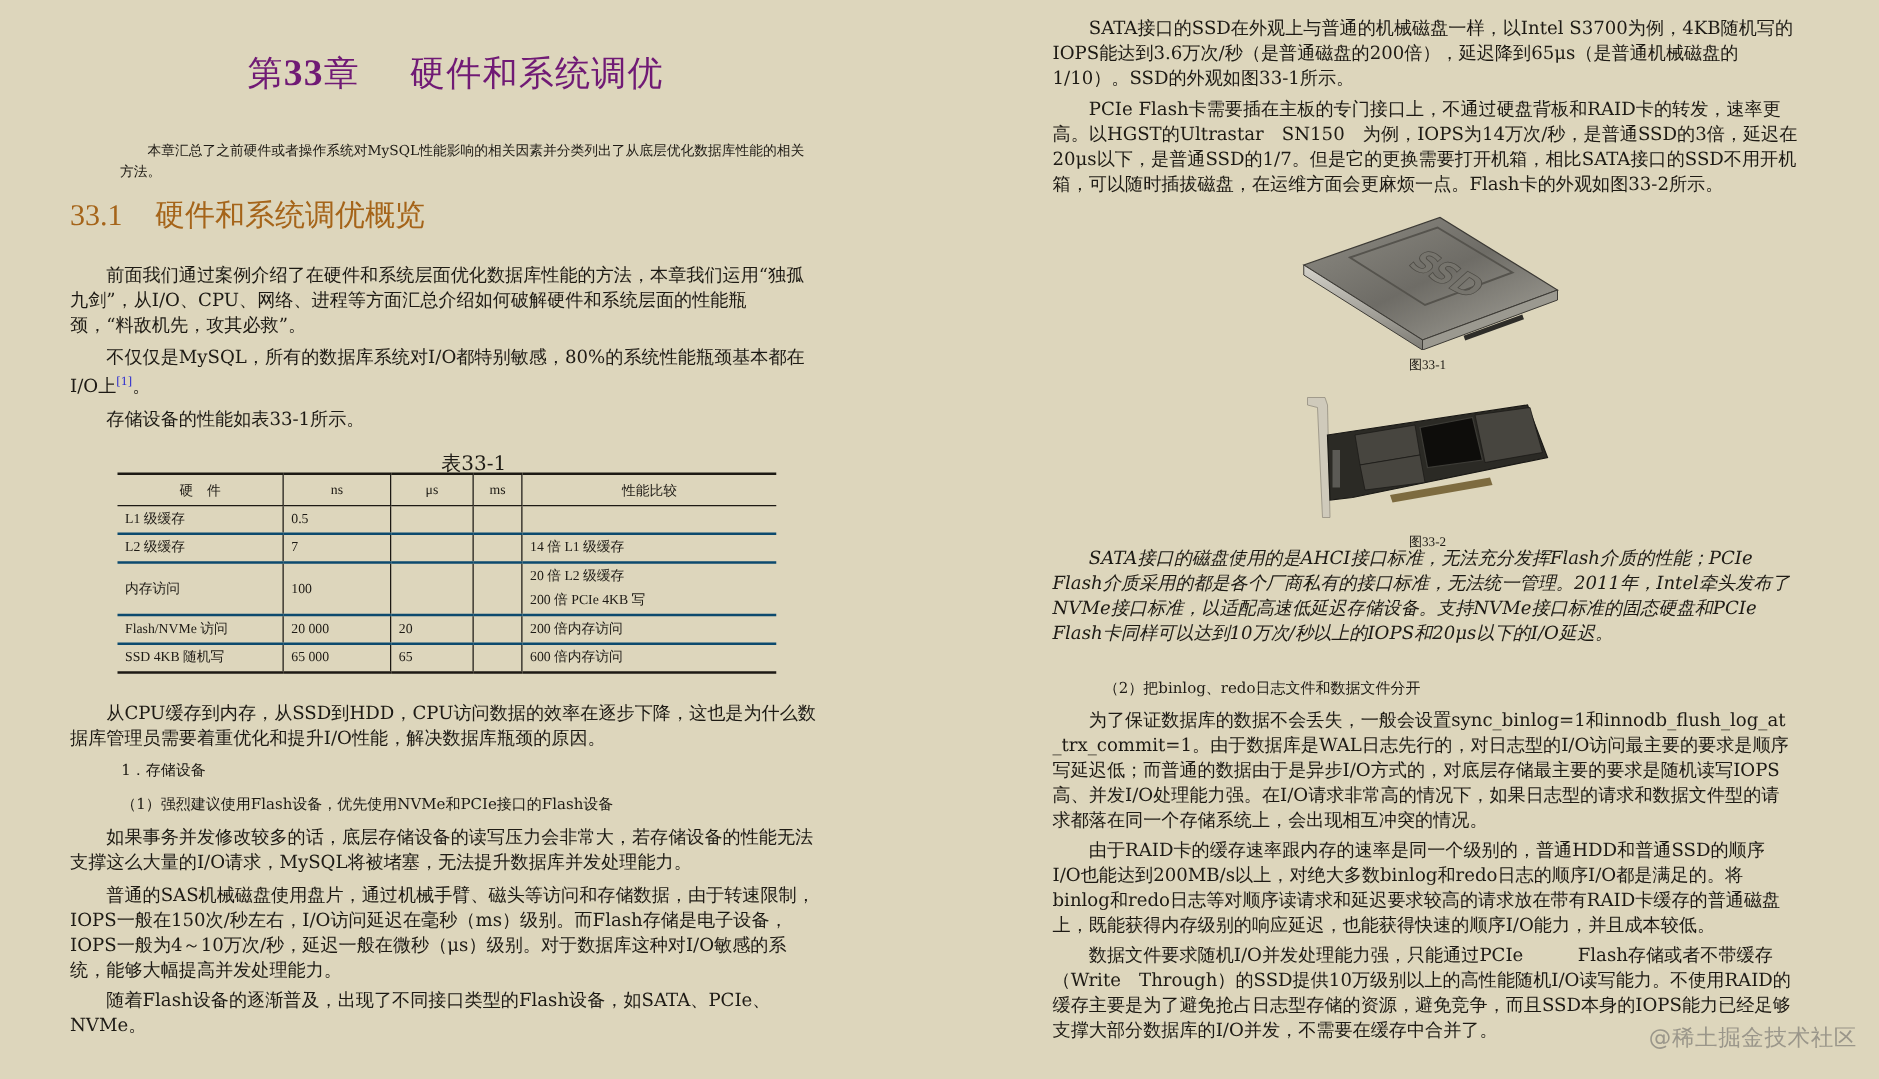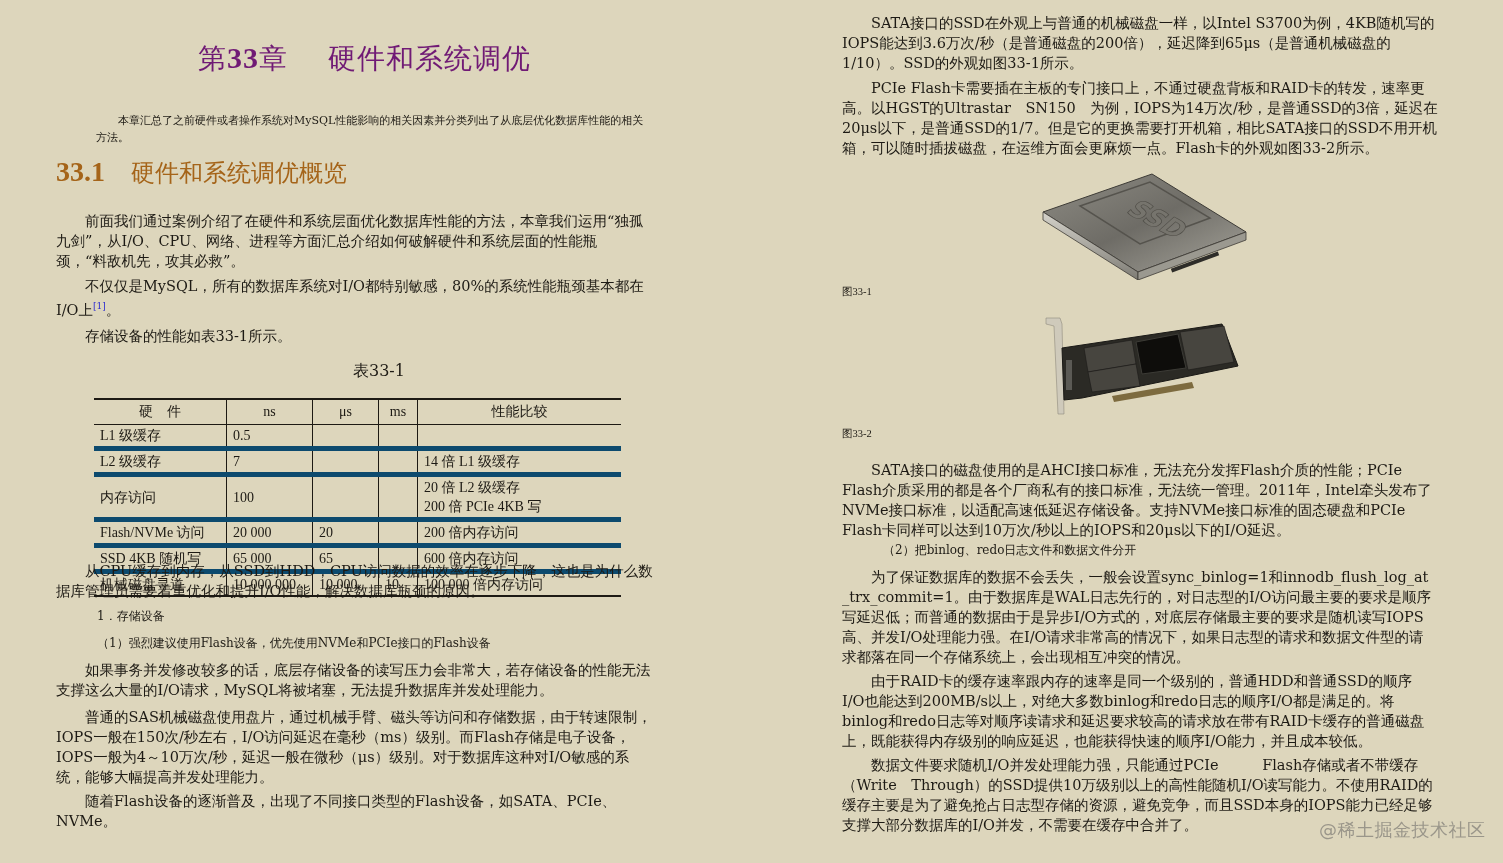--- a/index.html
+++ b/index.html
@@ -54,22 +54,22 @@
     .section-title {
       position: absolute;
       top: 156px;
       left: 0;
       font-size: 24px;
       color: #a56419;
       white-space: nowrap;
     }
     .section-title .num {
       font-family: "Liberation Serif", serif;
-      font-weight: bold;
-      font-size: 28px;
+      font-weight: normal;
+      font-size: 24px;
       margin-right: 26px;
     }
     .para {
       position: absolute;
       left: 0;
       font-size: 14.5px;
       line-height: 20px;
       text-indent: 2em;
       margin: 0;
     }
@@ -79,54 +79,54 @@
       vertical-align: super;
     }
     .table-caption {
       position: absolute;
       top: 361px;
       left: 297px;
       font-size: 16px;
     }
     table.perf {
       position: absolute;
-      top: 398px;
+      top: 378px;
       left: 38px;
       width: 527px;
       border-collapse: collapse;
-      font-size: 14px;
+      font-size: 11px;
       font-family: "Liberation Serif", serif;
     }
     table.perf th {
       font-weight: normal;
       text-align: center;
       height: 22px;
       border-top: 2px solid #1d1a14;
       border-bottom: 1px solid #1d1a14;
       border-left: 1px solid #1d1a14;
     }
     table.perf th:first-child, table.perf td:first-child { border-left: none; }
     table.perf td {
-      border-bottom: 5px solid #0c4a6e;
+      border-bottom: 2px solid #0c4a6e;
       border-left: 1px solid #1d1a14;
       padding: 0 6px;
       height: 21px;
       vertical-align: middle;
       line-height: 19px;
     }
     table.perf tr:last-child td { border-bottom: 2px solid #1d1a14; }
     .c-hw { width: 130px; }
     .c-ns { width: 83px; }
     .c-us { width: 63px; }
     .c-ms { width: 36px; }
     .fig-caption {
       font-size: 10.5px;
       font-family: "Liberation Serif", serif;
       position: absolute;
-      left: 0; width: 600px; 
+      left: 0; width: 600px; text-align: center;
     }
     .ssd-img {
       position: absolute;
       left: 198px;
       top: 170px;
     }
     .pcie-img {
       position: absolute;
       left: 200px;
       top: 316px;
@@ -213,27 +213,20 @@
         <td>20</td>
         <td></td>
         <td>200 倍内存访问</td>
       </tr>
       <tr>
         <td>SSD 4KB 随机写</td>
         <td>65 000</td>
         <td>65</td>
         <td></td>
         <td>600 倍内存访问</td>
-      </tr>
-      <tr>
-        <td>机械磁盘寻道</td>
-        <td>10 000 000</td>
-        <td>10 000</td>
-        <td>10</td>
-        <td>100 000 倍内存访问</td>
       </tr>
     </tbody>
   </table>
 
   <p class="para" style="top:561px; width:600px;">从CPU缓存到内存，从SSD到HDD，CPU访问数据的效率在逐步下降，这也是为什么数据库管理员需要着重优化和提升I/O性能，解决数据库瓶颈的原因。</p>
 
   <p class="sub-heading" style="top:606px;">1．存储设备</p>
 
   <p class="sub-heading" style="top:633px;">（1）强烈建议使用Flash设备，优先使用NVMe和PCIe接口的Flash设备</p>
 
@@ -282,21 +275,21 @@
         <polygon points="46,56 94,48 98,70 50,76"></polygon>
         <polygon points="138,16 182,10 192,46 146,54"></polygon>
       </g>
       <polygon points="94,26 136,18 144,52 100,58" fill="#0e0d0b" stroke="#3c3b36" stroke-width="1"></polygon>
       <polygon points="70,80 150,66 152,72 72,86" fill="#7d6b3f"></polygon>
       <rect x="24" y="44" width="6" height="30" fill="#5b5a55"></rect>
     </svg>
   </div>
   <div class="fig-caption" style="top:427px;">图33-2</div>
 
-  <p class="para" style="top:460px; width:600px;">SATA接口的磁盘使用的是AHCI接口标准，无法充分发挥Flash介质的性能；PCIe Flash介质采用的都是各个厂商私有的接口标准，无法统一管理。2011年，Intel牵头发布了NVMe接口标准，以适配高速低延迟存储设备。支持NVMe接口标准的固态硬盘和PCIe Flash卡同样可以达到10万次/秒以上的IOPS和20μs以下的I/O延迟。</p>
+  <p class="para" style="top:437px; width:600px;font-style:italic;">SATA接口的磁盘使用的是AHCI接口标准，无法充分发挥Flash介质的性能；PCIe Flash介质采用的都是各个厂商私有的接口标准，无法统一管理。2011年，Intel牵头发布了NVMe接口标准，以适配高速低延迟存储设备。支持NVMe接口标准的固态硬盘和PCIe Flash卡同样可以达到10万次/秒以上的IOPS和20μs以下的I/O延迟。</p>
 
   <p class="sub-heading" style="top:540px;">（2）把binlog、redo日志文件和数据文件分开</p>
 
   <p class="para" style="top:567px; width:590px; word-break: break-all;">为了保证数据库的数据不会丢失，一般会设置sync_binlog=1和innodb_flush_log_at_trx_commit=1。由于数据库是WAL日志先行的，对日志型的I/O访问最主要的要求是顺序写延迟低；而普通的数据由于是异步I/O方式的，对底层存储最主要的要求是随机读写IOPS高、并发I/O处理能力强。在I/O请求非常高的情况下，如果日志型的请求和数据文件型的请求都落在同一个存储系统上，会出现相互冲突的情况。</p>
 
   <p class="para" style="top:671px; width:590px;">由于RAID卡的缓存速率跟内存的速率是同一个级别的，普通HDD和普通SSD的顺序I/O也能达到200MB/s以上，对绝大多数binlog和redo日志的顺序I/O都是满足的。将binlog和redo日志等对顺序读请求和延迟要求较高的请求放在带有RAID卡缓存的普通磁盘上，既能获得内存级别的响应延迟，也能获得快速的顺序I/O能力，并且成本较低。</p>
 
   <p class="para" style="top:755px; width:600px;">数据文件要求随机I/O并发处理能力强，只能通过PCIe　　　Flash存储或者不带缓存（Write　Through）的SSD提供10万级别以上的高性能随机I/O读写能力。不使用RAID的缓存主要是为了避免抢占日志型存储的资源，避免竞争，而且SSD本身的IOPS能力已经足够支撑大部分数据库的I/O并发，不需要在缓存中合并了。</p>
 </div>
 

